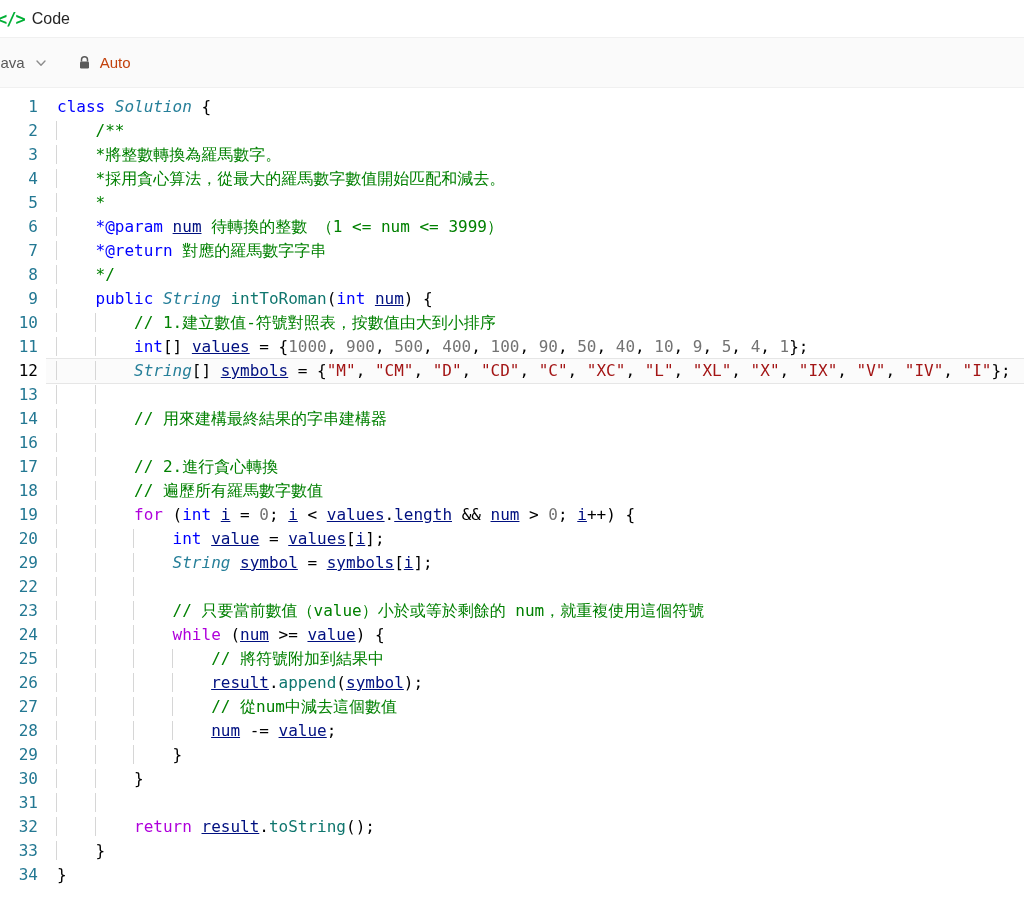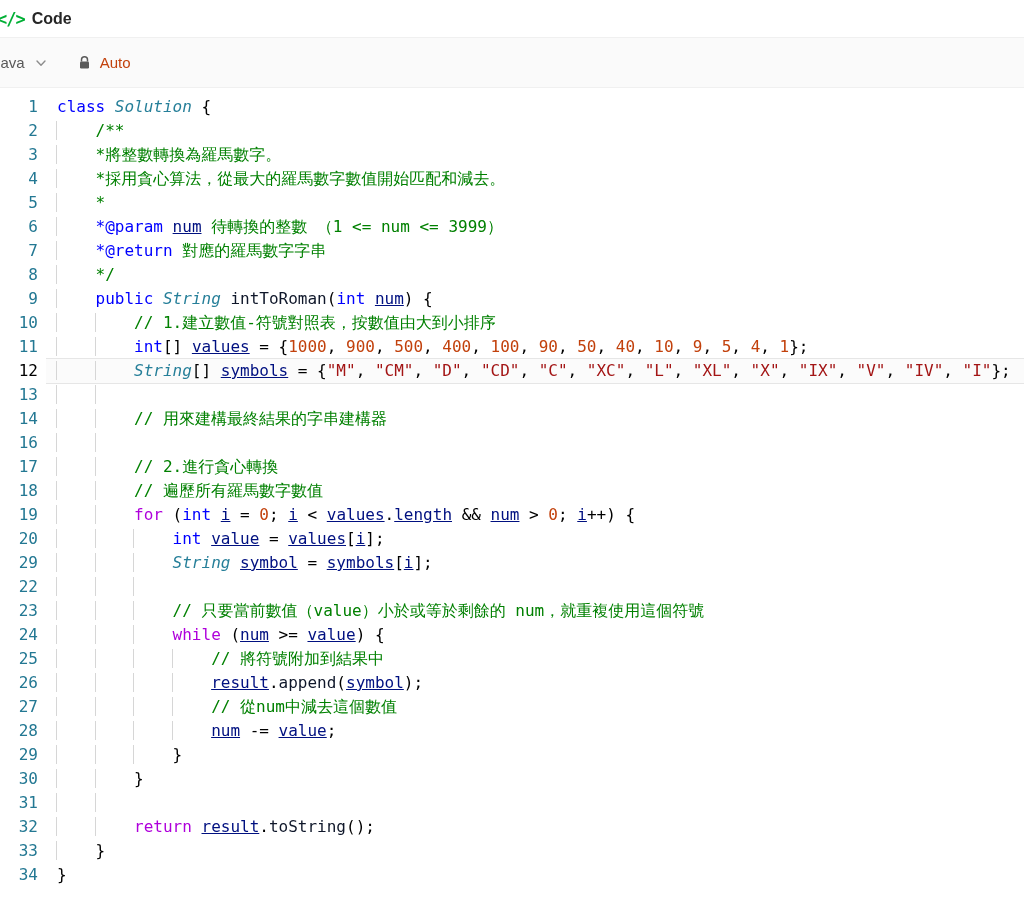--- a/index.html
+++ b/index.html
@@ -4,21 +4,21 @@
 <style>
   * { margin:0; padding:0; box-sizing:border-box; }
   html,body { width:1024px; height:919px; overflow:hidden; background:#fff;
     font-family:"Liberation Sans", sans-serif; }
 
   
   .panel-header { height:38px; background:#fff; display:flex; align-items:center;
     padding-left:2px; border-bottom:1px solid #f0f0f0; }
   .code-glyph { font-family:"DejaVu Sans Mono", monospace; font-weight:bold;
     font-size:17px; color:#00af35; margin-left:-5px; letter-spacing:-1px; }
-  .panel-title { font-size:16px; font-weight:700; color:#262626; margin-left:7px; }
+  .panel-title { font-size:16px; font-weight:400; color:#262626; margin-left:7px; }
 
   
   .toolbar { height:50px; background:#fafafa; display:flex; align-items:center;
     border-bottom:1px solid #f0f0f0; }
   .lang-select { display:flex; align-items:center; margin-left:-7px; cursor:pointer; }
   .lang-label { font-size:15px; color:#595959; }
   .chev { margin-left:9px; display:inline-flex; }
   .auto-btn { display:flex; align-items:center; margin-left:29px; cursor:pointer; }
   .lock { display:inline-flex; }
   .auto-label { font-size:15px; color:#c2410c; margin-left:8px; }
@@ -32,23 +32,23 @@
   .code { flex:1; margin-left:8px; padding-left:11px; line-height:24px;
     white-space:pre; }
   .row.active .gutter { color:#000000; }
   .row.active .code { background:#fbfbfb;
     box-shadow:0 -1px 0 #e6e6e6, 0 1px 0 #e6e6e6; }
   .ig { border-left:1px solid #d6d6d6; margin-left:-1px; }
   .row:first-child .ig, .row:last-child .ig { border-left-color:transparent; }
 
   .tk-k { color:#0000ff; }  
   .tk-t { color:#267f99;font-style:italic; }  
-  .tk-f { color:#0f172a; }  
+  .tk-f { color:#0f766e; }  
   .tk-v { color:#001080;text-decoration:underline; }  
-  .tk-n { color:#c2410c; }  
+  .tk-n { color:#737373; }  
   .tk-s { color:#a31515; }  
   .tk-c { color:#008000; }  
   .tk-m { color:#af00db; }  
   .tk-p { color:#000000; }  
 </style>
 </head>
 <body>
 
 <div class="panel-header">
   <span class="code-glyph">&lt;/&gt;</span>

